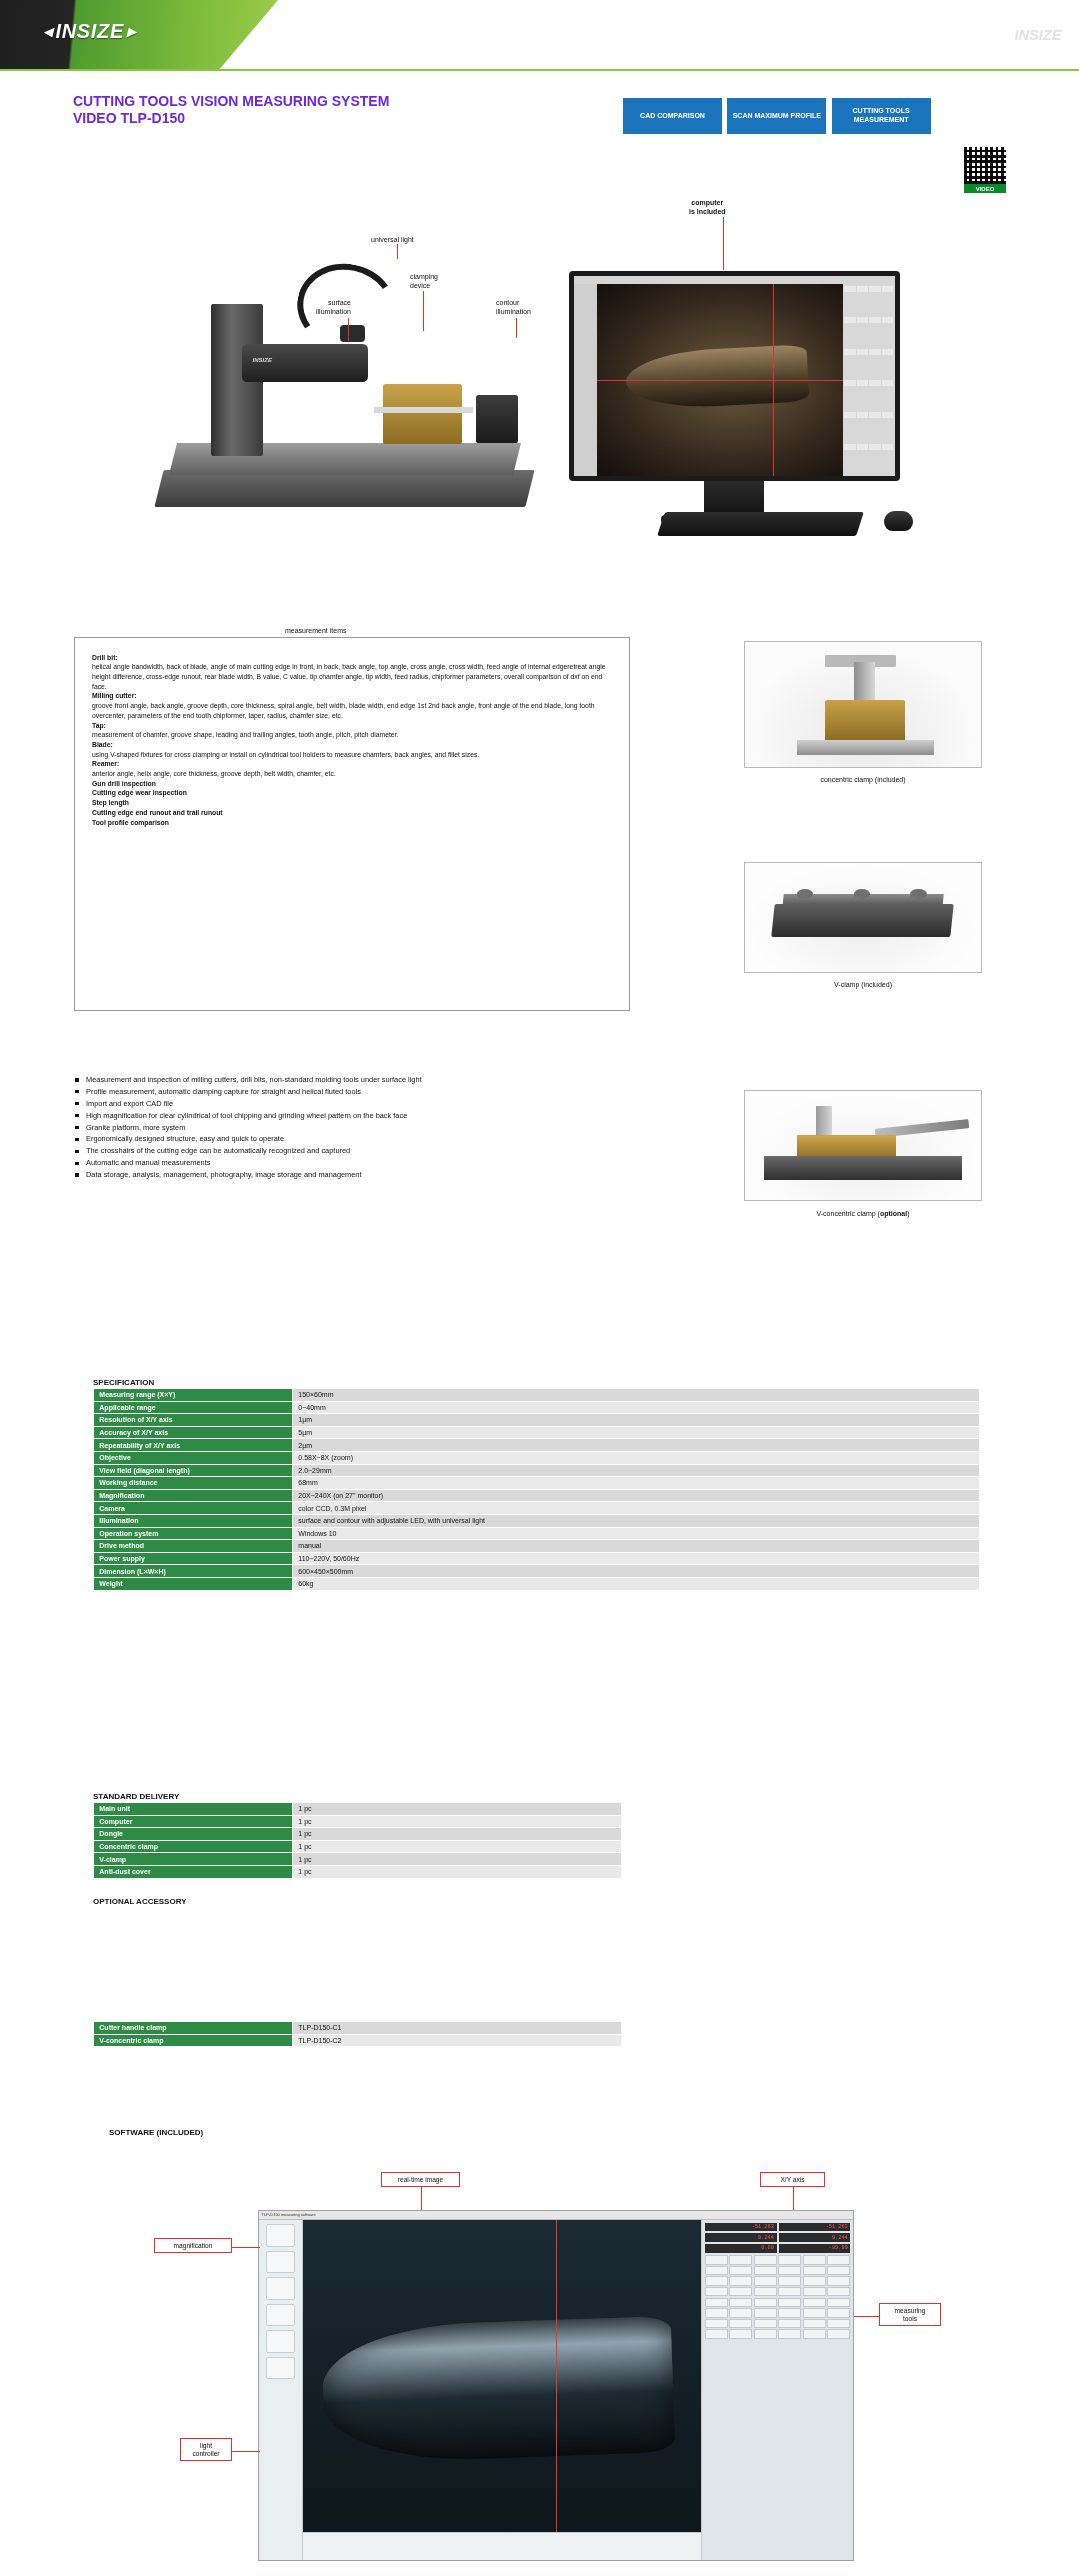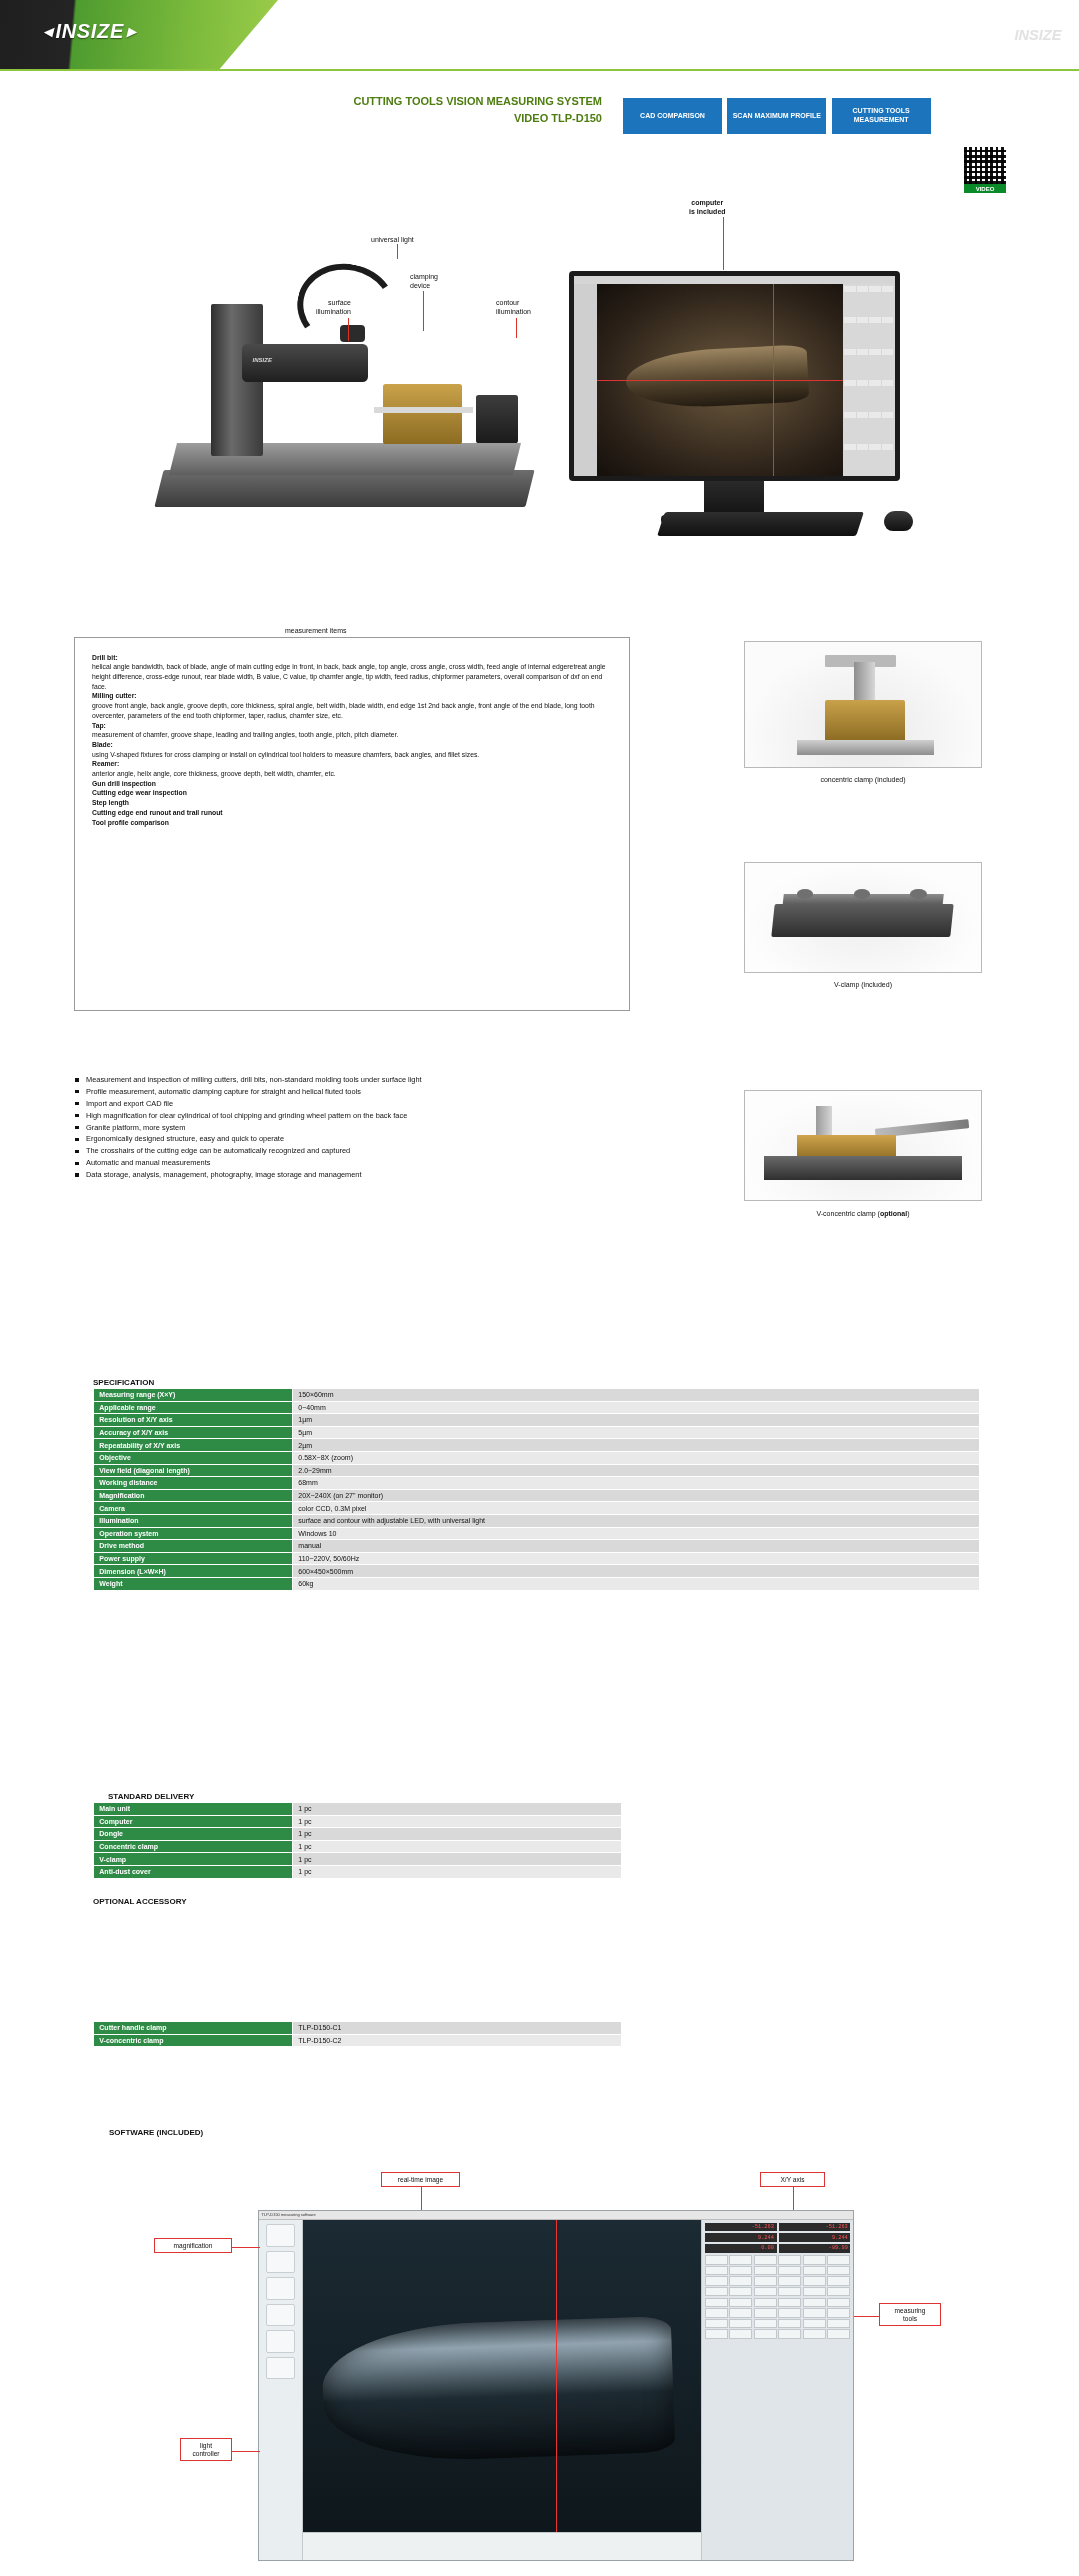--- a/index.html
+++ b/index.html
@@ -74,25 +74,24 @@
     background:#8cc63f;
   }
 
   
   .title-wrap {
     position:absolute;
     left: 73px; top: 93px;
     width: 529px;
   }
   .title-line {
-    font-size: 11px;
+    font-size: 14px;
     font-weight: bold;
     line-height: 17px;
-    color: #4d7c0f;
-    text-align: right;
+    color: #6d28d9;
   }
   .btn-row {
     position:absolute;
     left: 623px; top: 98px;
     display:flex;
     gap: 5.3px;
   }
   .pill {
     width: 99px; height: 36px;
     background:#1c75bc;
@@ -648,21 +647,21 @@
         <td class="k">Dimension (L×W×H)</td>
         <td class="v">600×450×500mm</td>
       </tr>
   <tr>
         <td class="k">Weight</td>
         <td class="v">60kg</td>
       </tr>
 </tbody>
   </table>
 
-<div class="sec-title" style="left:108px; top:1792px;">STANDARD DELIVERY</div>
+<div class="sec-title" style="left:93px; top:1792px;">STANDARD DELIVERY</div>
 <table class="spec" style="left:93px; top:1802px; width:529px;">
   <tbody>
       <tr>
         <td class="k">Main unit</td>
         <td class="v">1 pc</td>
       </tr>
   <tr>
         <td class="k">Computer</td>
         <td class="v">1 pc</td>
       </tr>

